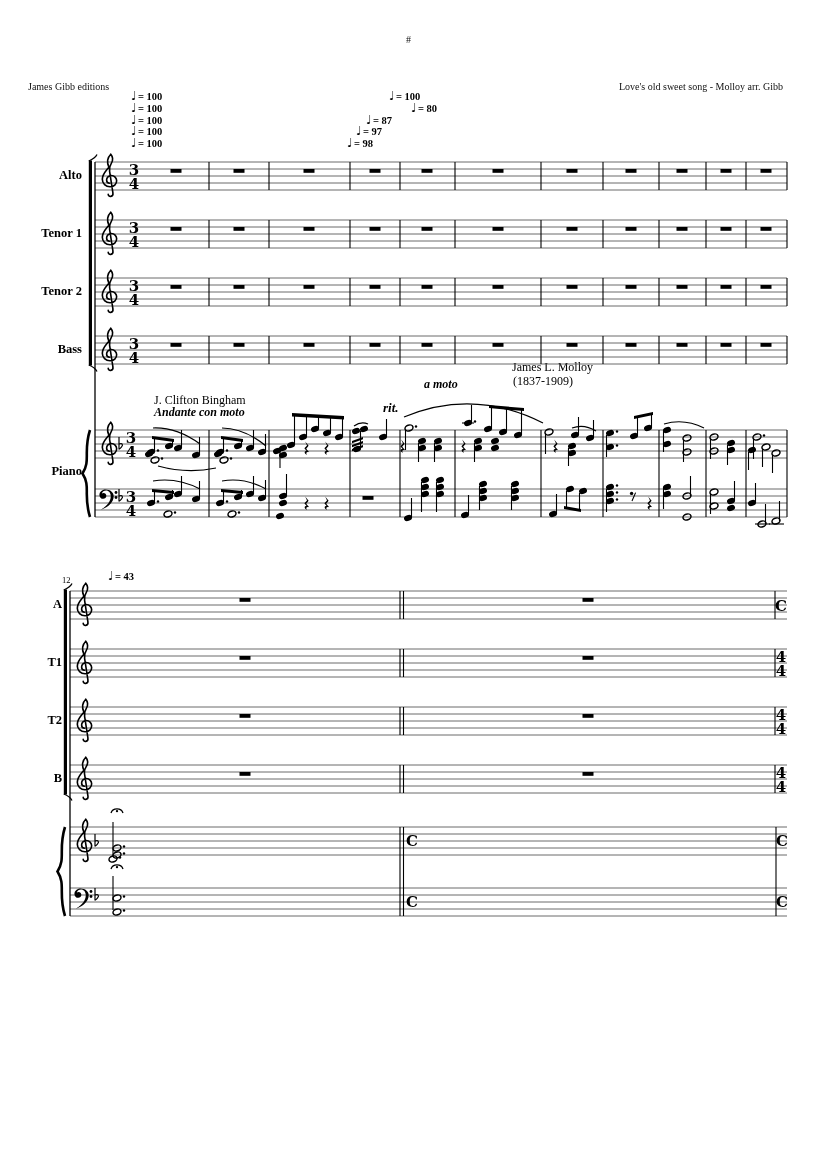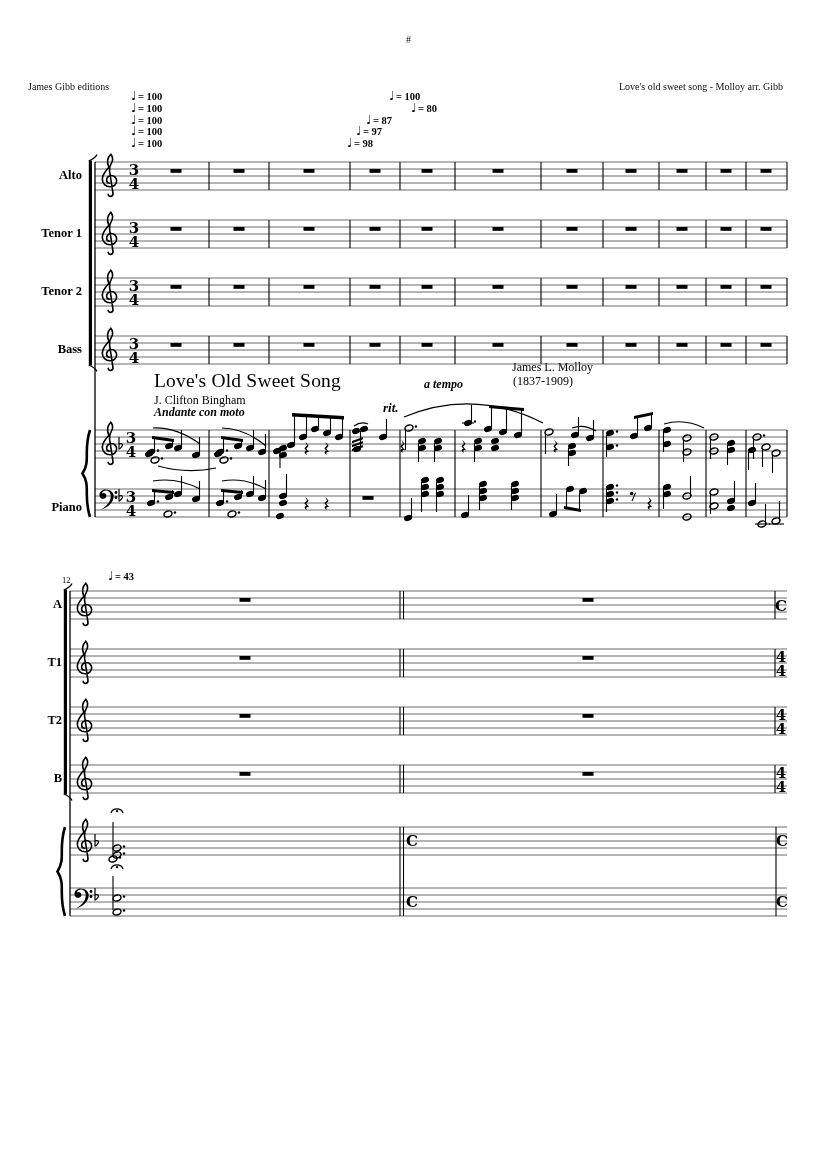--- a/index.html
+++ b/index.html
@@ -38,27 +38,26 @@
   <div class="abs tempo" style="left:389px;top:91px;"><span class="nq">♩</span><span>= 100</span></div>
   <div class="abs tempo" style="left:377px;top:103px;margin-left:34px;"><span class="nq">♩</span><span>= 80</span></div>
   <div class="abs tempo" style="left:366px;top:115px;"><span class="nq">♩</span><span>= 87</span></div>
   <div class="abs tempo" style="left:356px;top:126px;"><span class="nq">♩</span><span>= 97</span></div>
   <div class="abs tempo" style="left:347px;top:138px;"><span class="nq">♩</span><span>= 98</span></div>
 
   <div class="abs stafflabel" style="left:10px;top:168px;width:72px;">Alto</div>
   <div class="abs stafflabel" style="left:10px;top:226px;width:72px;">Tenor 1</div>
   <div class="abs stafflabel" style="left:10px;top:284px;width:72px;">Tenor 2</div>
   <div class="abs stafflabel" style="left:10px;top:342px;width:72px;">Bass</div>
-  <div class="abs stafflabel" style="left:10px;top:464px;width:72px;margin-top:36px;">Piano</div>
-
-  <div class="abs title" style="left:154px;top:370px;">Love's Old Sweet Song</div>
+  <div class="abs stafflabel" style="left:10px;top:464px;width:72px;">Piano</div>
+
   <div class="abs subtitle" style="left:154px;top:393px;">J. Clifton Bingham</div>
   <div class="abs expr" style="left:154px;top:405px;">Andante con moto</div>
   <div class="abs expr-sm" style="left:383px;top:400px;">rit.</div>
-  <div class="abs expr" style="left:424px;top:377px;">a tempo</div>
+  <div class="abs expr" style="left:424px;top:377px;">a moto</div>
   <div class="abs composer" style="left:512px;top:360px;">James L. Molloy</div>
   <div class="abs composer" style="left:513px;top:374px;">(1837-1909)</div>
 
   <div class="abs mnum" style="left:62px;top:575px;">12</div>
   <div class="abs tempo" style="left:108px;top:571px;"><span class="nq">♩</span><span>= 43</span></div>
   <div class="abs stafflabel" style="left:10px;top:597px;width:52px;">A</div>
   <div class="abs stafflabel" style="left:10px;top:655px;width:52px;">T1</div>
   <div class="abs stafflabel" style="left:10px;top:713px;width:52px;">T2</div>
   <div class="abs stafflabel" style="left:10px;top:771px;width:52px;">B</div>
 

